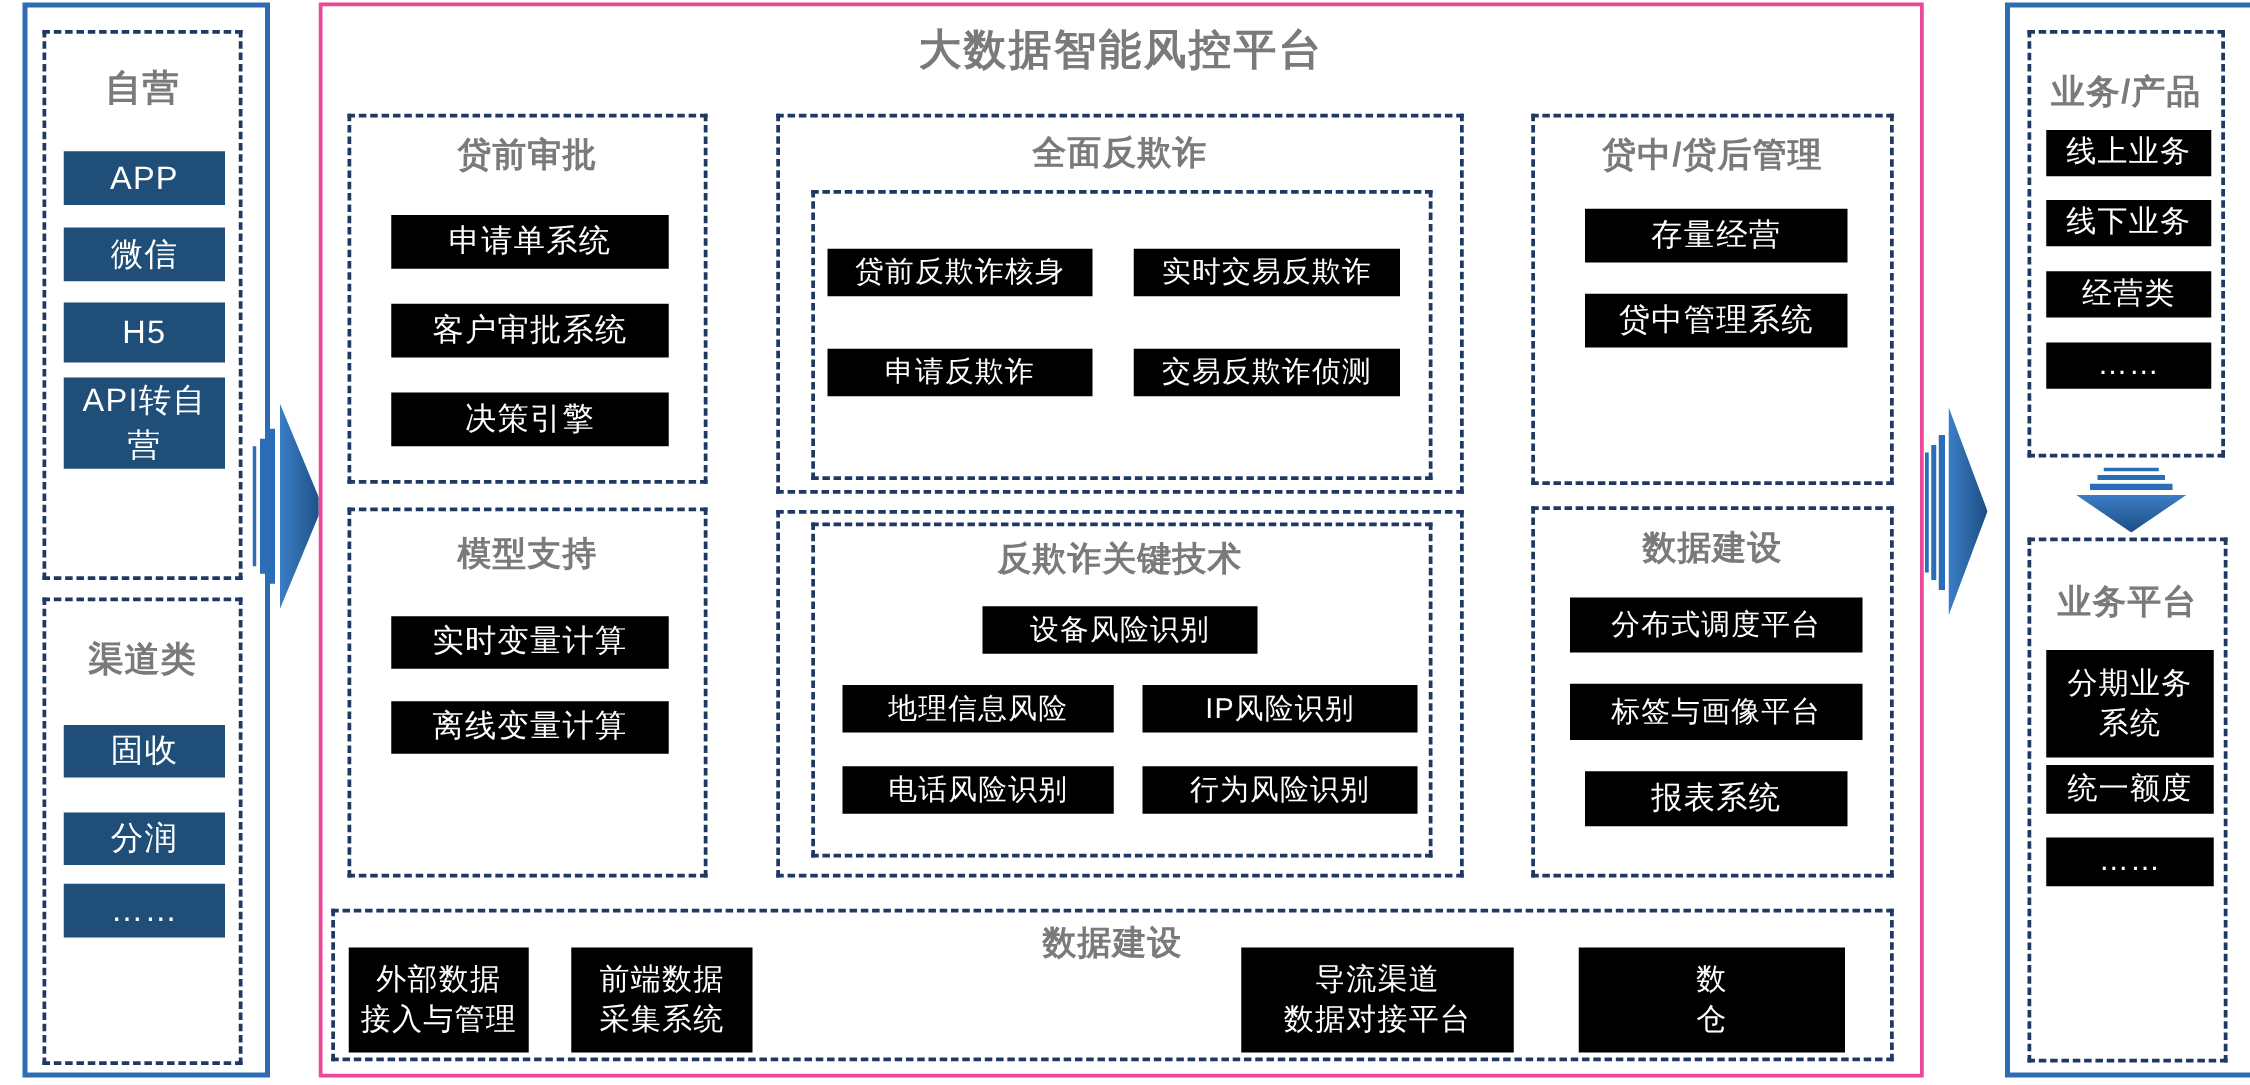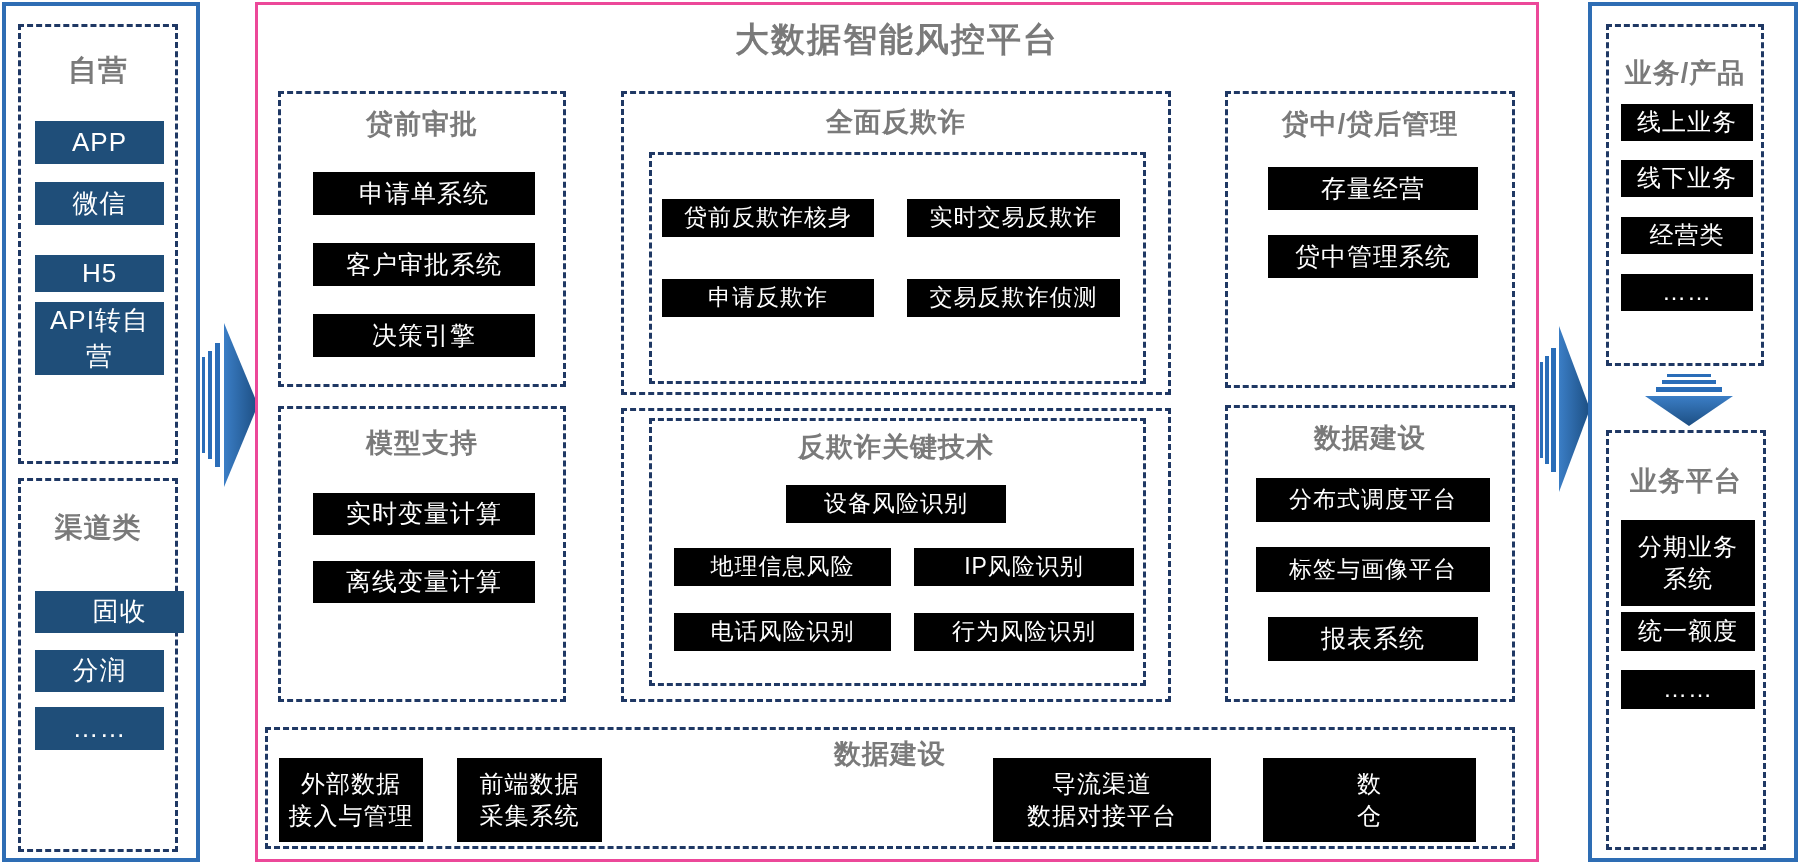--- a/index.html
+++ b/index.html
@@ -1,19 +1,19 @@
 <!DOCTYPE html>
 <html><head>
 <meta charset="utf-8">
 <style>
   html,body{margin:0;padding:0;background:#fff;}
   #stage{position:relative;width:1800px;height:868px;background:#fff;overflow:hidden;
          font-family:"Liberation Sans","DejaVu Sans",sans-serif;}
   .abs{position:absolute;box-sizing:border-box;}
-  .solid-panel{border:4px solid #2e6db4;background:#fff;}
+  .solid-panel{border:4px solid #2e6db4;background:#fff;margin-left:16px;}
   .solid-panel-thin{border:3px solid #ec4899;background:#fff;}
   .dashed{border:3px dashed #1f3864;}
   .sec-title{position:absolute;left:0;right:0;text-align:center;color:#7a7a7a;
              font-weight:bold;letter-spacing:1px;}
   .item{position:absolute;background:#000000;color:#ffffff;display:flex;align-items:center;
         justify-content:center;text-align:center;white-space:pre-line;font-size:23px;
         line-height:1.35;letter-spacing:1px;}
   .navy .item{background:#1f4e79;font-size:26px;}
   .right-items .item{font-size:24px;}
   .big-title{position:absolute;left:0;right:0;top:12px;text-align:center;font-size:34px;
@@ -24,28 +24,28 @@
 <body>
 
 <div id="stage">
 
   <div class="abs solid-panel navy" style="left:2px;top:2px;width:198px;height:860px;">
 
     <div class="abs dashed" style="left:12px;top:18px;width:160px;height:440px;">
       <div class="sec-title" style="top:24px;font-size:29px;">自营</div>
       <div class="item" style="left:14px;top:94px;width:129px;height:43px;">APP</div>
       <div class="item" style="left:14px;top:155px;width:129px;height:43px;">微信</div>
-      <div class="item" style="left:14px;top:228px;width:129px;height:37px;">H5</div>
+      <div class="item" style="left:14px;top:215px;width:129px;height:48px;">H5</div>
       <div class="item" style="left:14px;top:275px;width:129px;height:73px;">API转自
 营</div>
     </div>
 
     <div class="abs dashed" style="left:12px;top:472px;width:160px;height:374px;">
       <div class="sec-title" style="top:28px;font-size:28px;">渠道类</div>
-      <div class="item" style="left:14px;top:110px;width:129px;height:42px;padding-left:20px;">固收</div>
+      <div class="item" style="left:14px;top:99px;width:129px;height:42px;">固收</div>
       <div class="item" style="left:14px;top:169px;width:129px;height:42px;">分润</div>
       <div class="item" style="left:14px;top:226px;width:129px;height:43px;">……</div>
     </div>
   </div>
 
   <div class="abs" style="left:202px;top:315px;width:56px;height:180px;">
     <svg width="56" height="180" viewBox="0 0 56 180">
       <defs>
           <linearGradient id="gr1" x1="0" y1="0" x2="1" y2="0">
         <stop offset="0" stop-color="#3b7ec6"></stop>

